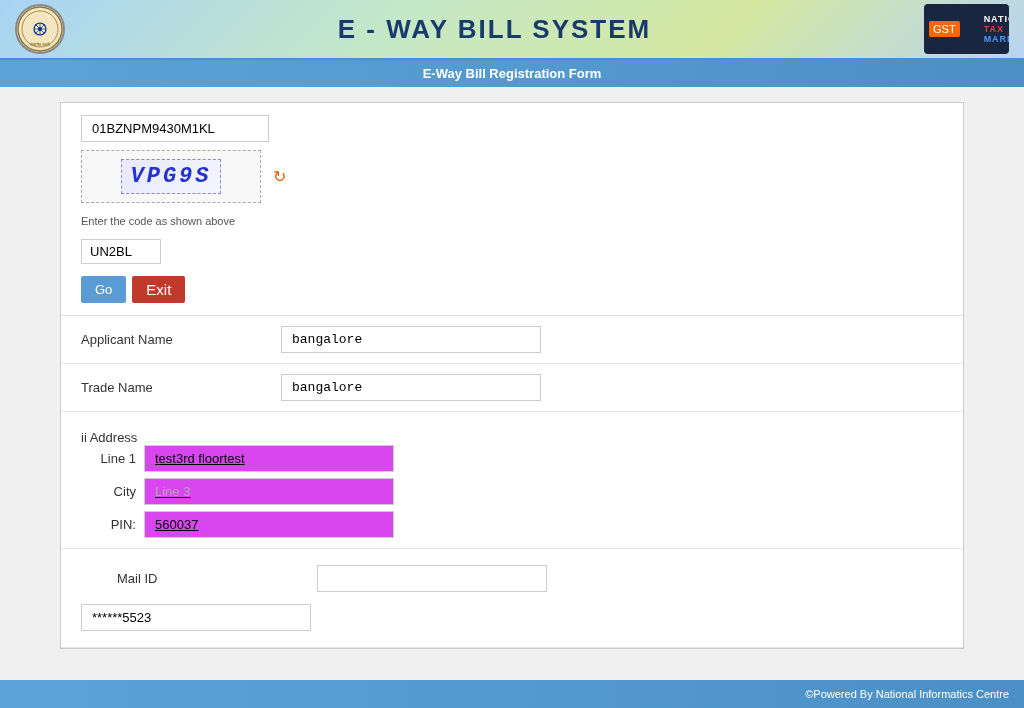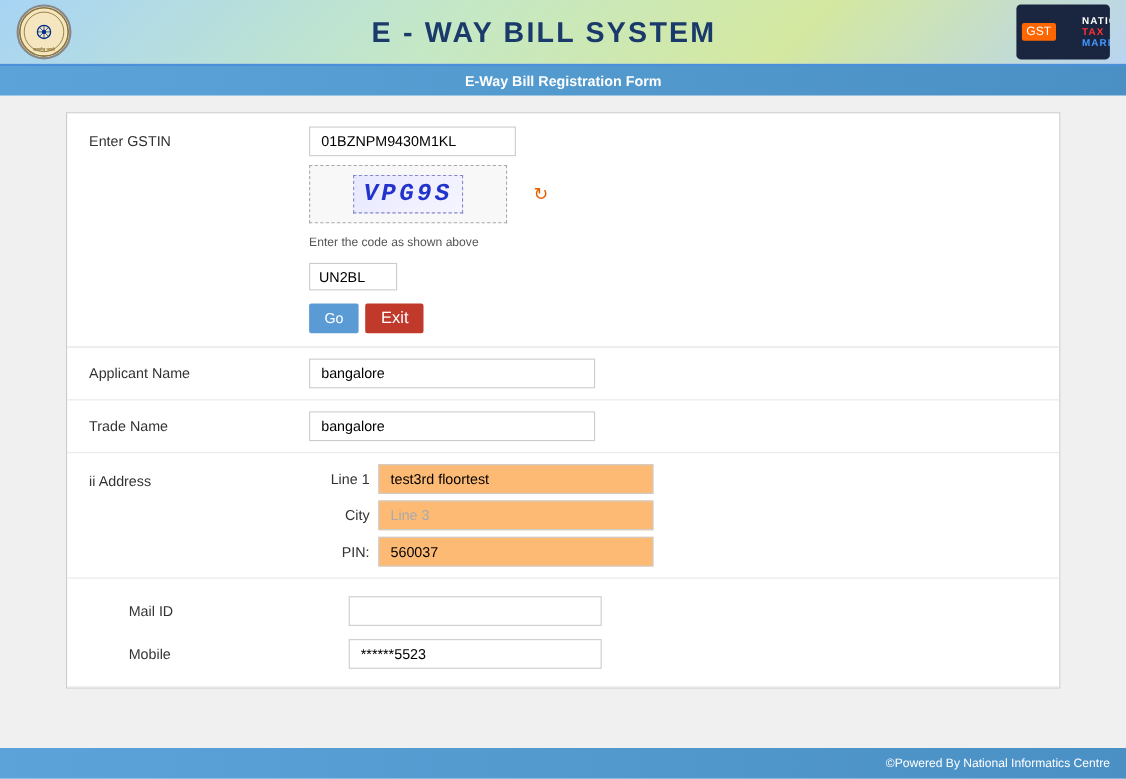--- a/index.html
+++ b/index.html
@@ -96,21 +96,21 @@
       letter-spacing: 3px;
       font-family: 'Courier New', monospace;
       background: linear-gradient(135deg, #e8e8ff, #f5f5ff);
       border: 1px dashed #8888cc;
       padding: 4px 8px;
       display: inline-block;
     }
     .captcha-row {
       display: flex;
       align-items: center;
-      gap: 24px;
+      gap: 12px;
     }
     .refresh-icon {
       cursor: pointer;
       color: #e66000;
       font-size: 16px;
     }
     .captcha-hint {
       font-size: 11px;
       color: #555;
       margin: 4px 0;
@@ -156,30 +156,32 @@
       width: 200px;
       color: #333;
       font-size: 13px;
     }
     .text-input {
       border: 1px solid #ccc;
       padding: 5px 10px;
       width: 260px;
       font-size: 13px;
       background: white;
+      font-family: Liberation Mono, monospace;
     }
     .text-input:read-only {
       background: #f5f5f5;
     }
 
     
     .address-row {
       display: flex;
       padding: 10px 20px;
       border-bottom: 1px solid #e8e8e8;
+      flex-direction: column;
     }
     .address-label {
       width: 200px;
       color: #333;
       font-size: 13px;
       padding-top: 8px;
     }
     .address-fields {
       display: flex;
       flex-direction: column;
@@ -194,21 +196,22 @@
       width: 55px;
       color: #333;
       font-size: 13px;
       text-align: right;
     }
     .addr-input {
       border: 1px solid #ccc;
       padding: 5px 10px;
       width: 250px;
       font-size: 13px;
-      background: #fdba74;
+      background: #d946ef;
+      text-decoration: underline;
     }
     .addr-input::placeholder {
       color: #aaa;
     }
     .state-select {
       border: 1px solid #ccc;
       padding: 5px 8px;
       width: 200px;
       font-size: 13px;
       background: white;
@@ -323,21 +326,20 @@
 </div>
 
 <div class="sub-header">
   <span>E-Way Bill Registration Form</span>
 </div>
 
 <div class="main-content">
   <div class="form-container">
 
     <div class="gstin-row">
-      <div class="gstin-label">Enter GSTIN</div>
       <div class="gstin-inputs">
         <input class="gstin-input" type="text" value="01BZNPM9430M1KL" style="">
 
         <div class="captcha-row">
           <div class="captcha-container">
             <span class="captcha-text">VPG9S</span>
           </div>
           <span class="refresh-icon">↻</span>
         </div>
 
@@ -377,21 +379,20 @@
         </div>
       </div>
     </div>
 
     <div class="info-section">
       <div class="info-row">
         <div class="info-label">Mail ID</div>
         <input class="info-input" type="text" value="" style="">
       </div>
       <div class="info-row">
-        <div class="info-label">Mobile</div>
         <input class="info-input" type="text" value="******5523" style="">
       </div>
     </div>
 
   </div>
 </div>
 
 <div class="footer">
   <span>©Powered By National Informatics Centre</span>
 </div>

